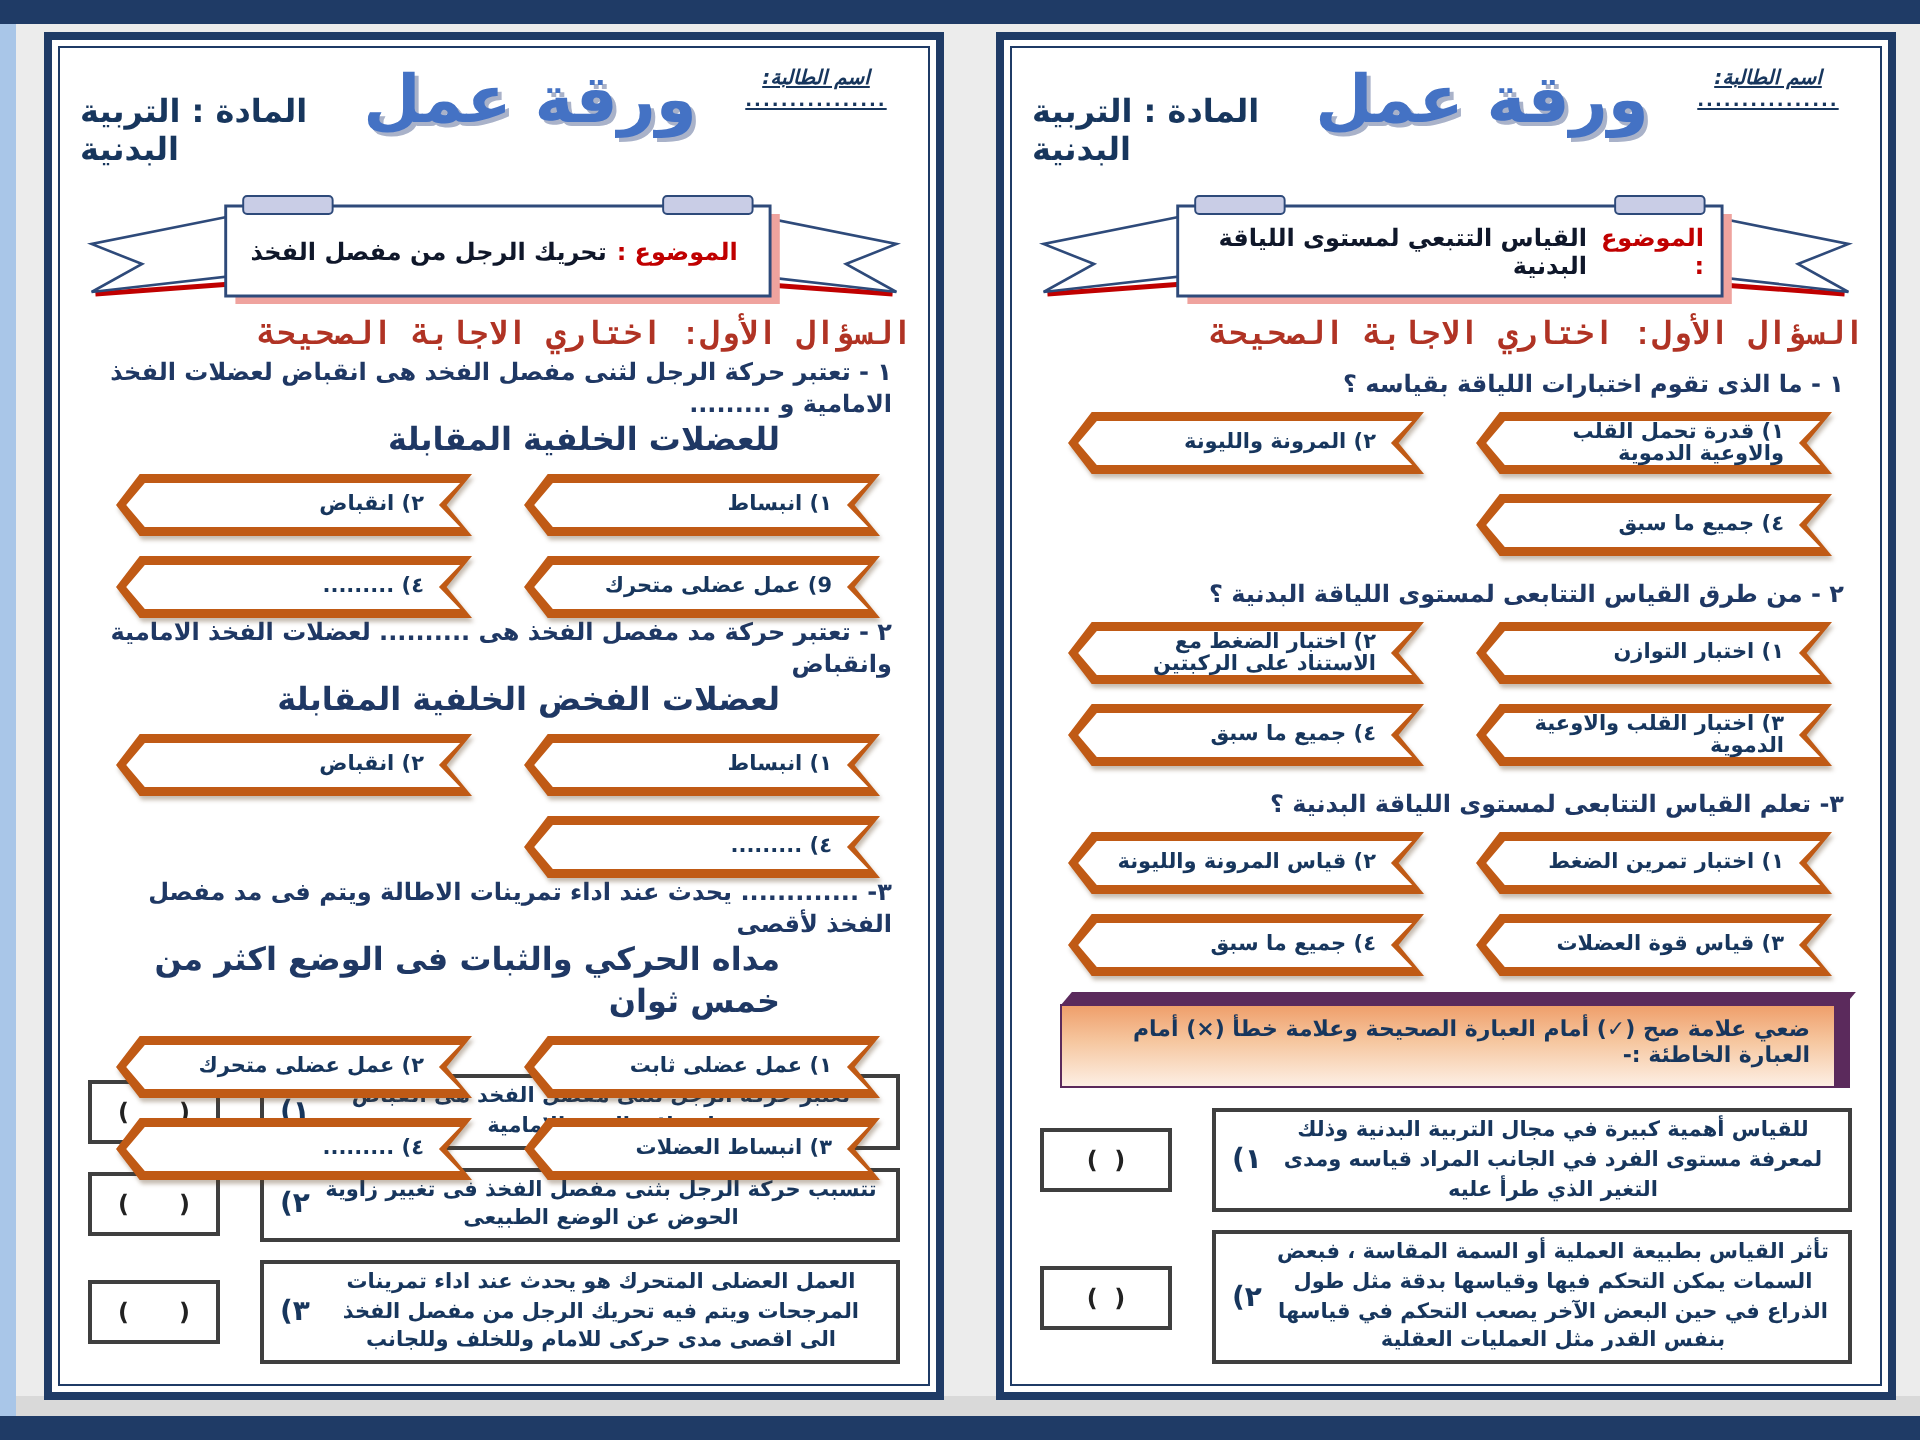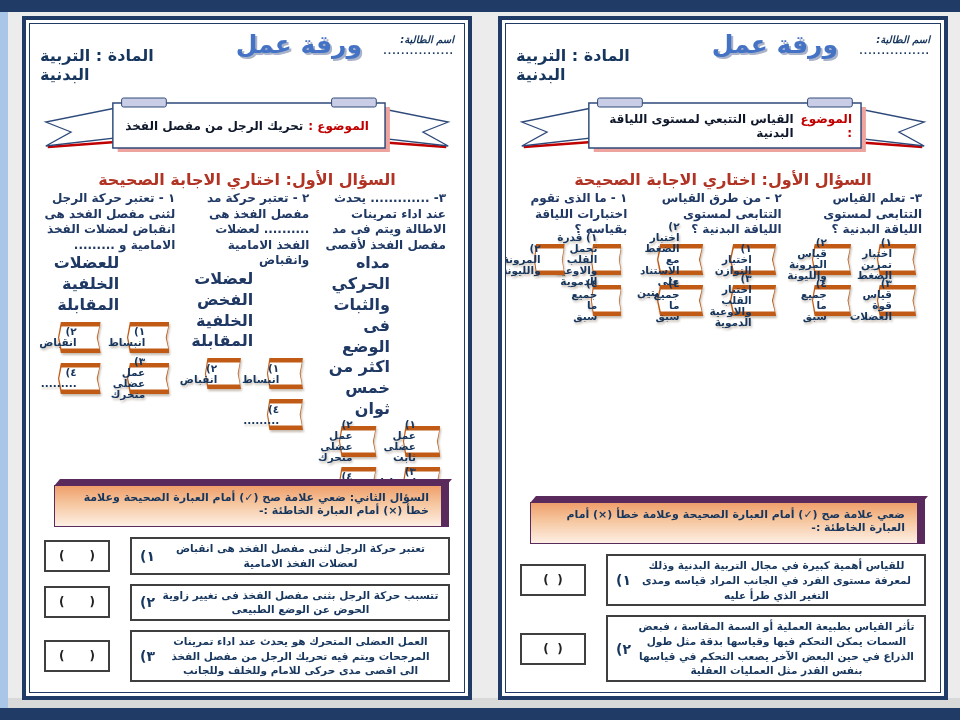--- a/index.html
+++ b/index.html
@@ -12,41 +12,41 @@
   .pages-row{position:absolute;left:22px;top:16px;width:926px;height:684px;
     display:flex;gap:26px;}
   .page{width:450px;height:684px;box-sizing:border-box;background:#fff;
     border:4px solid #1f3b66;padding:3px;}
   .page-inner{box-sizing:border-box;height:100%;border:1px solid #1f3b66;
     padding:4px 8px 6px;display:flex;flex-direction:column;overflow:hidden;}
 
   
   .hdr{display:flex;direction:rtl;align-items:flex-start;padding:2px 2px 0;height:64px;flex:none;}
   .student{width:92px;color:#17365d;font-weight:bold;font-style:italic;
-    font-size:10px;text-align:right;padding-top:4px;}
+    font-size:10px;text-align:center;padding-top:4px;text-decoration:underline;}
   .student .dots{font-size:9px;letter-spacing:1px;font-style:normal;line-height:1.4;}
-  .wtitle{flex:1;font-size:25px;font-weight:bold;color:#4472c4;
+  .wtitle{flex:1;text-align:center;font-size:33px;font-weight:bold;color:#4472c4;
     text-shadow:2px 2px 0 #a9b2c9;line-height:1.2;}
   .subject{width:128px;font-size:16px;font-weight:bold;color:#17365d;
     padding-top:16px;text-align:left;direction:rtl;}
 
   
   .ribbon{position:relative;height:58px;flex:none;margin:2px 0 2px;}
   .ribbon svg{position:absolute;inset:0;width:100%;height:100%;}
   .ribbon-text{position:absolute;left:80px;right:80px;top:10px;bottom:8px;
     display:flex;align-items:center;justify-content:center;direction:rtl;
     font-size:12px;font-weight:bold;gap:5px;}
   .tlabel{color:#c00000;}
   .ttext{color:#0f172a;}
 
-  .sec1{flex:none;text-align:center;color:#b03324;font-weight:bold;font-size:16px;
-    direction:rtl;margin:14px 0 2px;}
-
-  
-  .questions{flex:1;display:flex;justify-content:space-around;min-height:0;}
+  .sec1{flex:none;color:#b03324;font-weight:bold;font-size:16px;
+    direction:rtl;margin:1px 0 2px;font-family:Liberation Mono, monospace;}
+
+  
+  .questions{flex:1;display:flex;flex-direction:column;justify-content:space-around;min-height:0;}
   .q{direction:rtl;}
   .qline1{color:#1f3864;font-weight:bold;font-size:12px;text-align:right;
     padding:0 10px 0 6px;line-height:1.3;}
   .qline2{color:#1f3864;font-weight:bold;font-size:16px;text-align:right;
     padding:0 66px 0 6px;line-height:1.3;}
   .opts{display:grid;grid-template-columns:1fr 1fr;column-gap:26px;row-gap:10px;
     direction:rtl;padding:6px 16px 0 20px;}
   .opt{position:relative;height:31px;filter:drop-shadow(1px 2px 1px rgba(90,60,30,.35));}
   .opt svg{position:absolute;inset:0;width:100%;height:100%;}
   .opt-label{position:absolute;inset:0;display:flex;align-items:center;direction:rtl;
@@ -131,21 +131,21 @@
                   <polygon points="14,0 210,0 195,15.5 210,31 14,31 0,15.5" fill="#c05a15"></polygon>
                   <polygon points="17,4.5 203,4.5 190.5,15.5 203,26.5 17,26.5 6,15.5" fill="#ffffff"></polygon>
                 </svg>
                 <span class="opt-label">٢) انقباض</span>
               </div>
               <div class="opt">
                 <svg viewBox="0 0 210 31" preserveAspectRatio="none">
                   <polygon points="14,0 210,0 195,15.5 210,31 14,31 0,15.5" fill="#c05a15"></polygon>
                   <polygon points="17,4.5 203,4.5 190.5,15.5 203,26.5 17,26.5 6,15.5" fill="#ffffff"></polygon>
                 </svg>
-                <span class="opt-label">٣) عمل عضلى متحرك</span>
+                <span class="opt-label">9) عمل عضلى متحرك</span>
               </div>
               <div class="opt">
                 <svg viewBox="0 0 210 31" preserveAspectRatio="none">
                   <polygon points="14,0 210,0 195,15.5 210,31 14,31 0,15.5" fill="#c05a15"></polygon>
                   <polygon points="17,4.5 203,4.5 190.5,15.5 203,26.5 17,26.5 6,15.5" fill="#ffffff"></polygon>
                 </svg>
                 <span class="opt-label">٤) .........</span>
               </div>
             </div>
           </div>
@@ -204,23 +204,20 @@
               <div class="opt">
                 <svg viewBox="0 0 210 31" preserveAspectRatio="none">
                   <polygon points="14,0 210,0 195,15.5 210,31 14,31 0,15.5" fill="#c05a15"></polygon>
                   <polygon points="17,4.5 203,4.5 190.5,15.5 203,26.5 17,26.5 6,15.5" fill="#ffffff"></polygon>
                 </svg>
                 <span class="opt-label">٤) .........</span>
               </div>
             </div>
           </div>
         </div>
-      <div class="banner">
-        <span>السؤال الثاني: ضعي علامة صح (✓) أمام العبارة الصحيحة وعلامة خطأ (×) أمام العبارة الخاطئة :-</span>
-      </div>
       <div class="stmts">
           <div class="stmt-row">
             <div class="stmt-box">
               <div class="stmt-text">تعتبر حركة الرجل لثنى مفصل الفخد هى انقباض لعضلات الفخذ الامامية</div>
               <div class="stmt-num">١)</div>
             </div>
             <div class="answer-box">(      )</div>
           </div>
           <div class="stmt-row">
             <div class="stmt-box">

